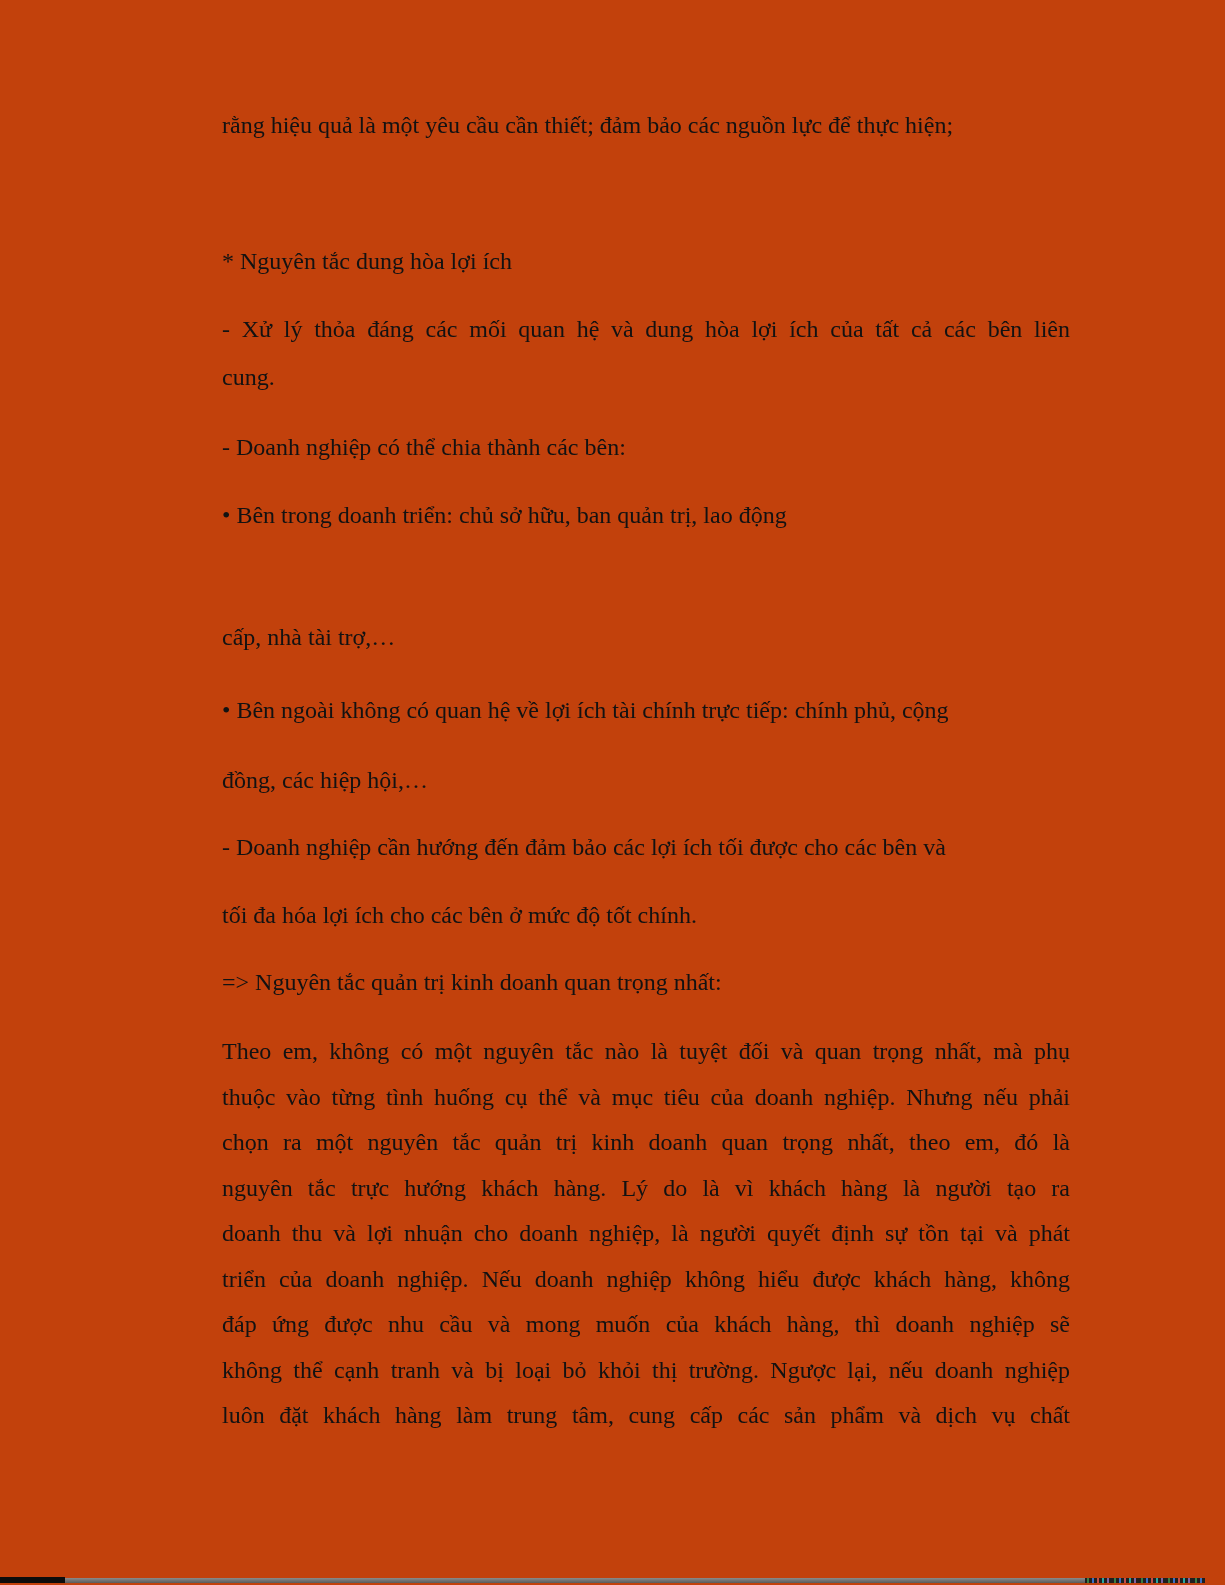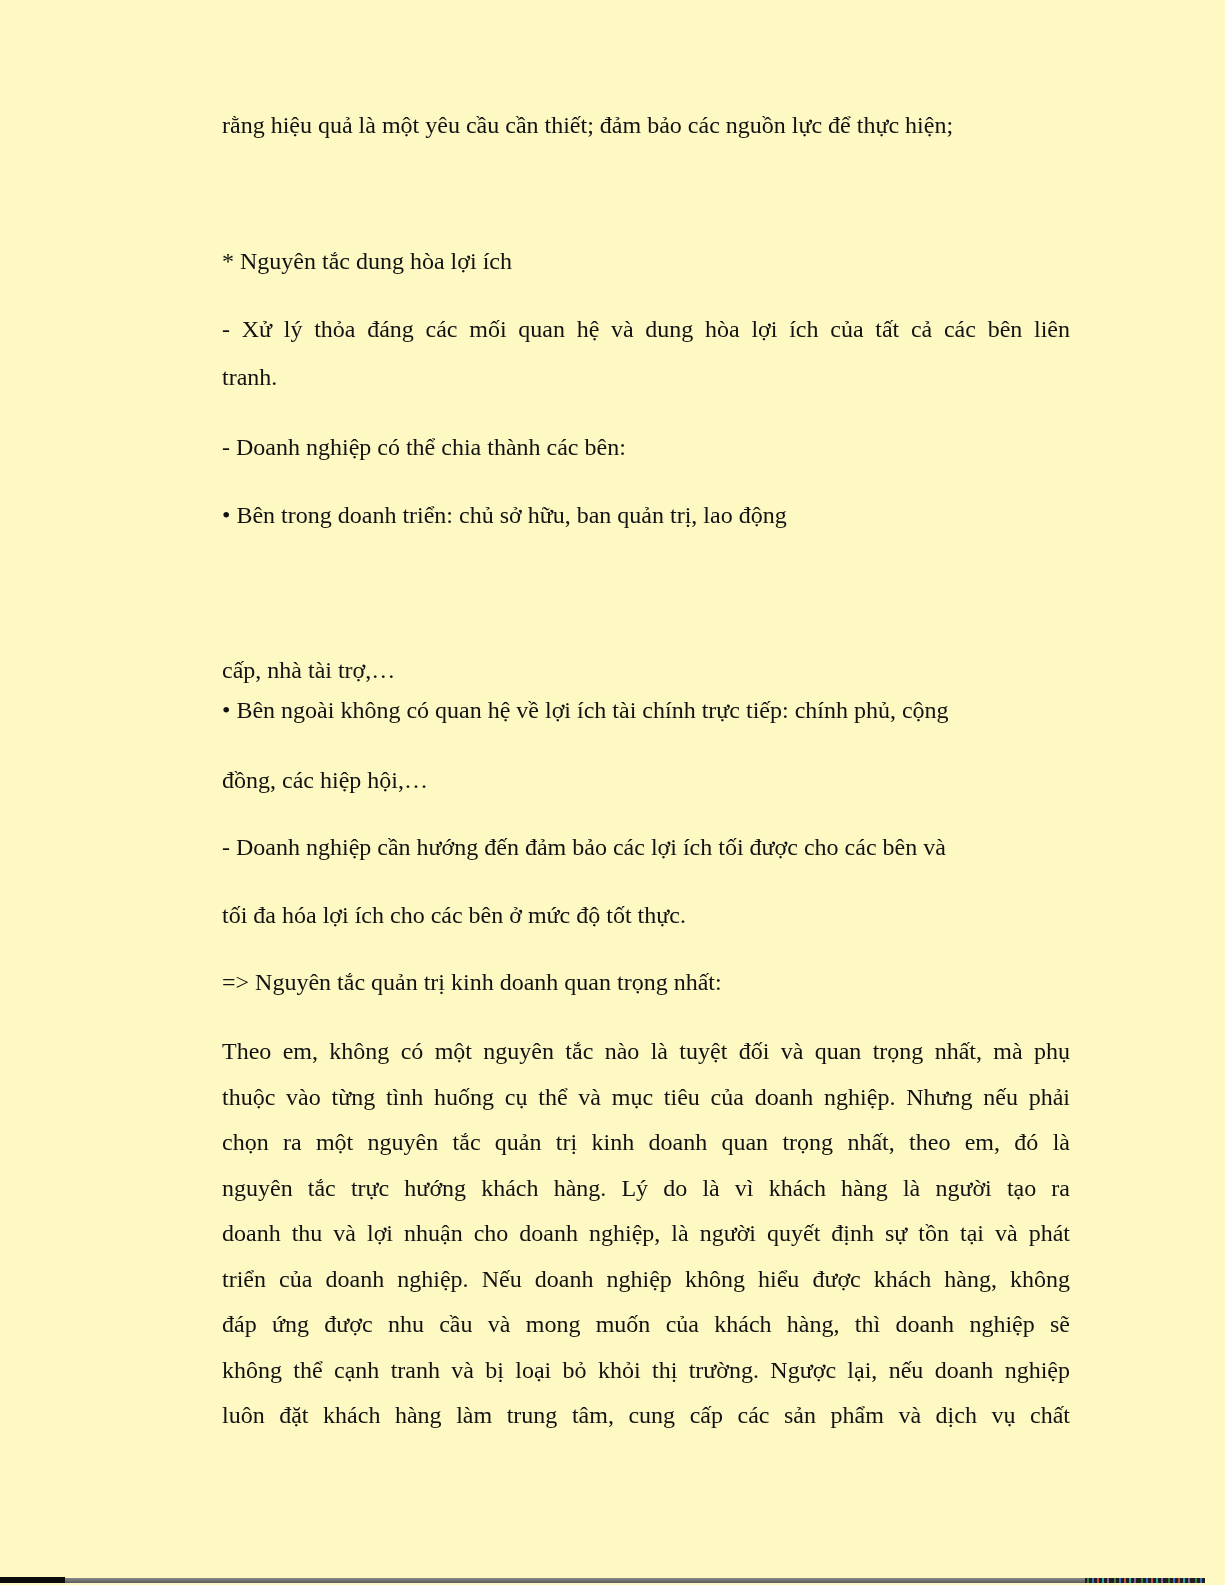--- a/index.html
+++ b/index.html
@@ -10,21 +10,21 @@
     width: 1225px;
     height: 1585px;
     background: #ffffff;
     position: relative;
     overflow: hidden;
     font-family: "Liberation Serif", "DejaVu Serif", serif;
   }
   .doc-page {
     position: absolute;
     inset: 0;
-    background: #fef9c3;
+    background: #c2410c;
   }
   .line {
     position: absolute;
     left: 222px;
     width: 848px;
     height: 32px;
     line-height: 32px;
     font-size: 24px;
     color: #121212;
     white-space: nowrap;
@@ -80,28 +80,28 @@
   }
 </style>
 </head>
 <body>
 
 <div class="doc-page">
 
   <div class="line" style="top:109px">rằng hiệu quả là một yêu cầu cần thiết; đảm bảo các nguồn lực để thực hiện;</div>
   <div class="line" style="top:245px">* Nguyên tắc dung hòa lợi ích</div>
   <div class="line j" style="top:313px">- Xử lý thỏa đáng các mối quan hệ và dung hòa lợi ích của tất cả các bên liên</div>
-  <div class="line" style="top:361px">tranh.</div>
+  <div class="line" style="top:361px">cung.</div>
   <div class="line" style="top:431px">- Doanh nghiệp có thể chia thành các bên:</div>
   <div class="line" style="top:499px">• Bên trong doanh triển: chủ sở hữu, ban quản trị, lao động</div>
-  <div class="line" style="top:654px">cấp, nhà tài trợ,…</div>
+  <div class="line" style="top:621px">cấp, nhà tài trợ,…</div>
   <div class="line" style="top:694px">• Bên ngoài không có quan hệ về lợi ích tài chính trực tiếp: chính phủ, cộng</div>
   <div class="line" style="top:764px">đồng, các hiệp hội,…</div>
   <div class="line" style="top:831px">- Doanh nghiệp cần hướng đến đảm bảo các lợi ích tối được cho các bên và</div>
-  <div class="line" style="top:899px">tối đa hóa lợi ích cho các bên ở mức độ tốt thực.</div>
+  <div class="line" style="top:899px">tối đa hóa lợi ích cho các bên ở mức độ tốt chính.</div>
   <div class="line" style="top:966px">=&gt; Nguyên tắc quản trị kinh doanh quan trọng nhất:</div>
 
   <div class="line j" style="top:1035px">Theo em, không có một nguyên tắc nào là tuyệt đối và quan trọng nhất, mà phụ</div>
   <div class="line j" style="top:1081px">thuộc vào từng tình huống cụ thể và mục tiêu của doanh nghiệp. Nhưng nếu phải</div>
   <div class="line j" style="top:1126px">chọn ra một nguyên tắc quản trị kinh doanh quan trọng nhất, theo em, đó là</div>
   <div class="line j" style="top:1172px">nguyên tắc trực hướng khách hàng. Lý do là vì khách hàng là người tạo ra</div>
   <div class="line j" style="top:1217px">doanh thu và lợi nhuận cho doanh nghiệp, là người quyết định sự tồn tại và phát</div>
   <div class="line j" style="top:1263px">triển của doanh nghiệp. Nếu doanh nghiệp không hiểu được khách hàng, không</div>
   <div class="line j" style="top:1308px">đáp ứng được nhu cầu và mong muốn của khách hàng, thì doanh nghiệp sẽ</div>
   <div class="line j" style="top:1354px">không thể cạnh tranh và bị loại bỏ khỏi thị trường. Ngược lại, nếu doanh nghiệp</div>

